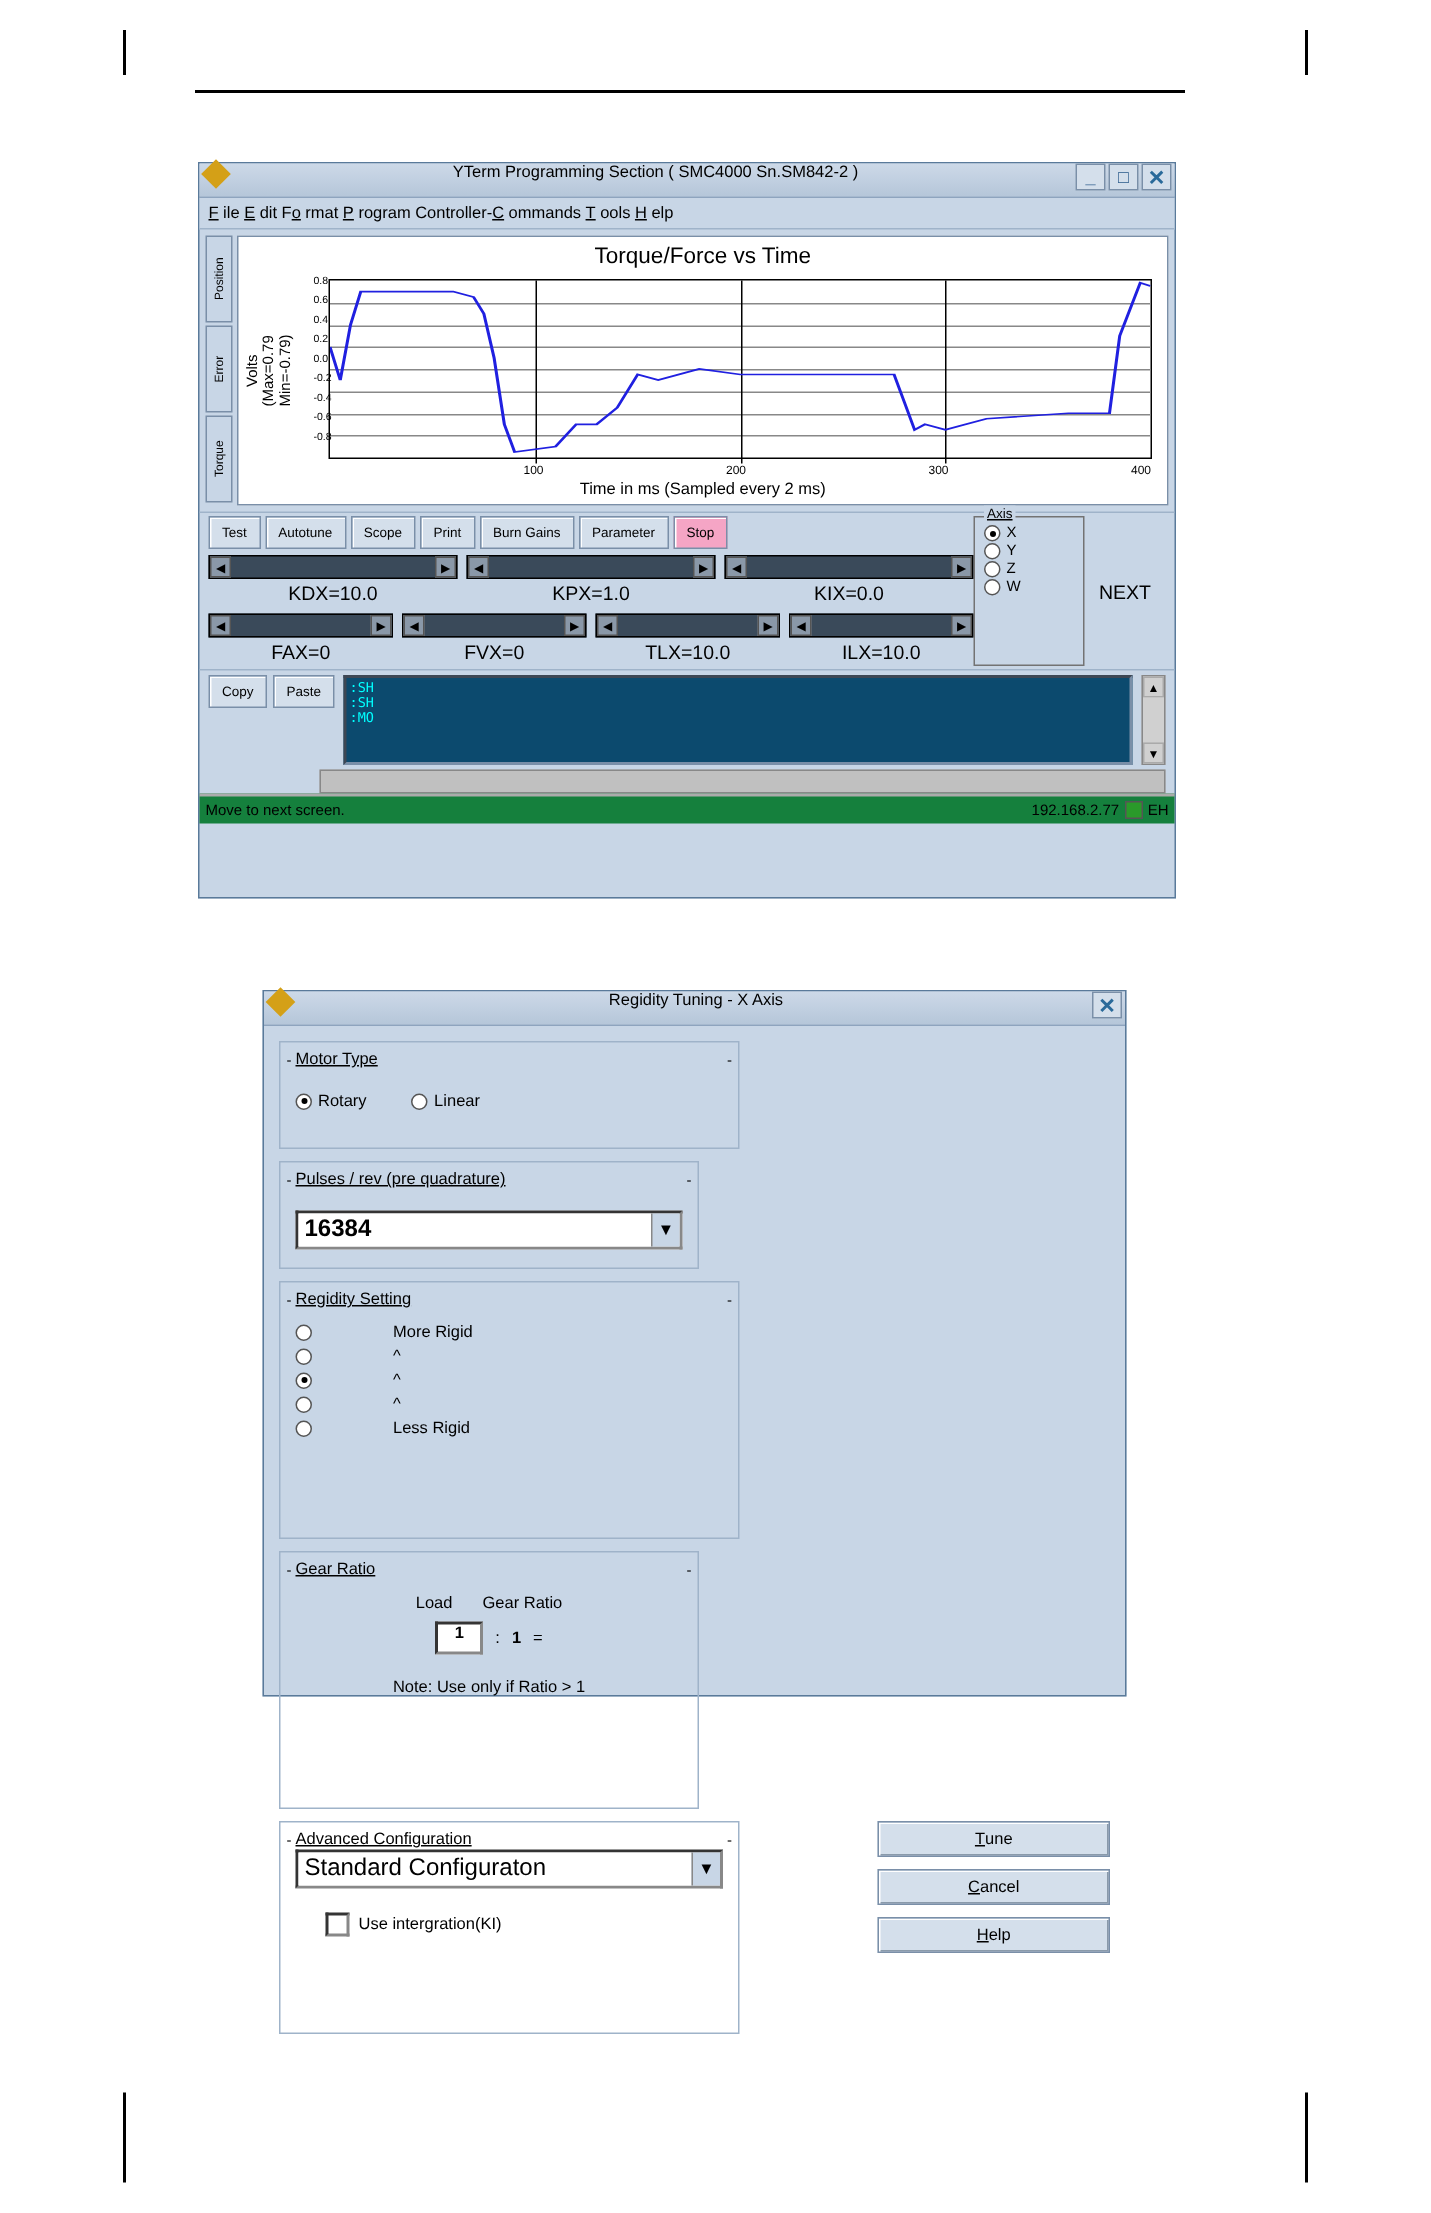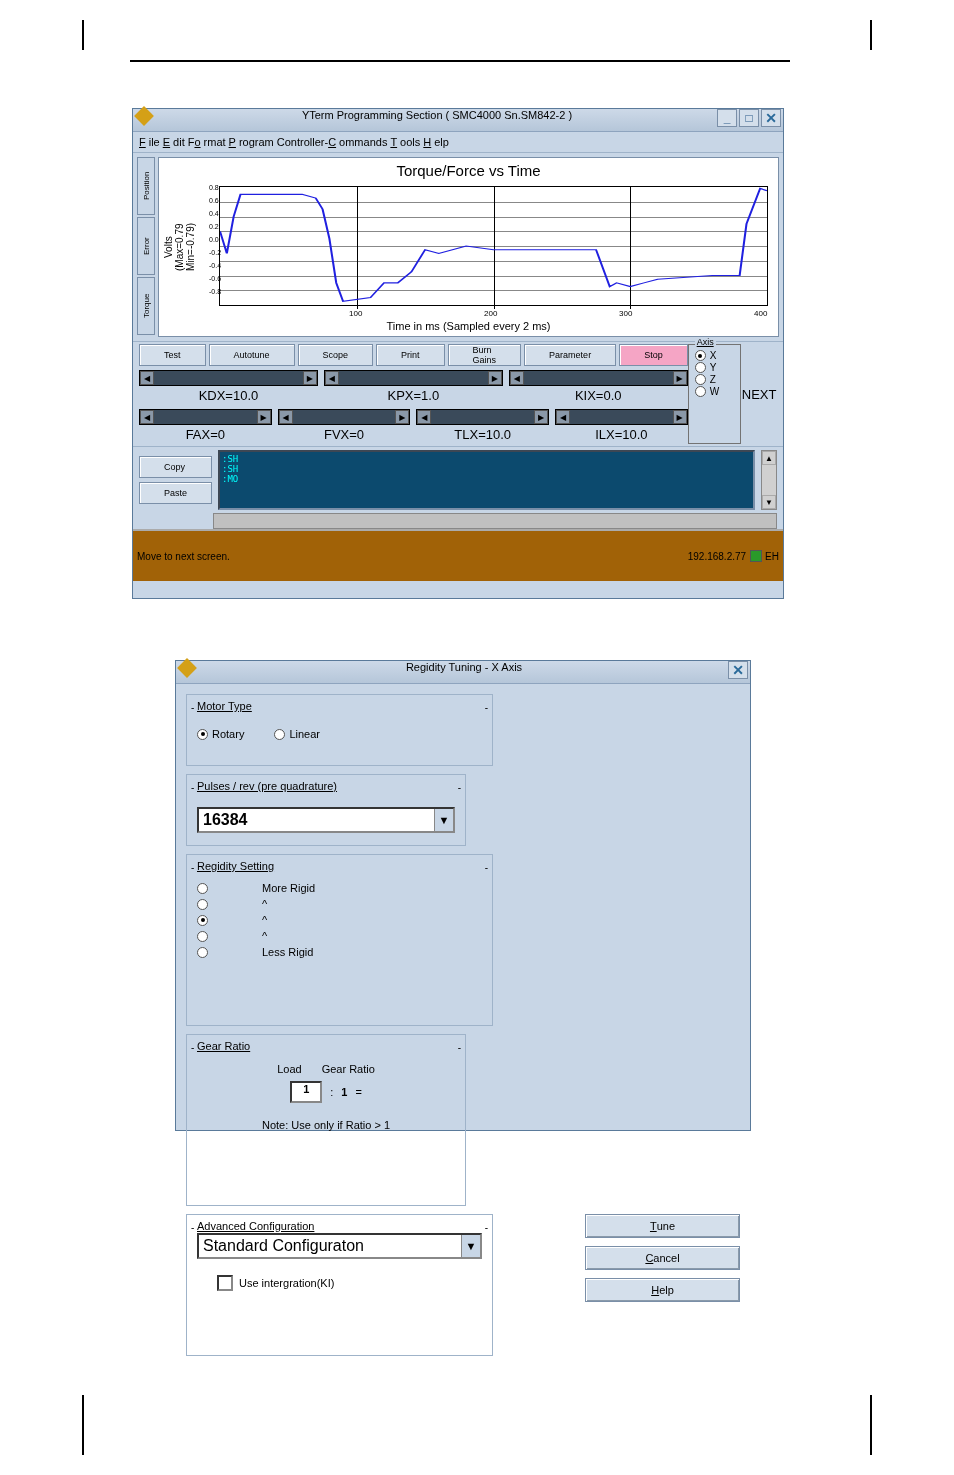--- a/index.html
+++ b/index.html
@@ -27,44 +27,44 @@
 .ylabel{position:absolute;left:4px;top:30px;bottom:30px;width:44px;writing-mode:vertical-rl;transform:rotate(180deg);text-align:center;font-size:10px;line-height:11px}
 .plot{position:absolute;left:60px;right:10px;top:28px;bottom:30px;border:1px solid #000}
 .grid-h{position:absolute;left:0;right:0;height:1px;background:#888}
 .grid-v{position:absolute;top:0;bottom:-4px;width:1px;background:#000}
 .xlabel{position:absolute;left:0;right:0;bottom:4px;text-align:center;font-size:11px}
 .ytick{position:absolute;left:50px;font-size:7px}
 .xtick{position:absolute;bottom:18px;font-size:8px}
 .waveform{position:absolute;left:0;top:0;width:100%;height:100%}
 .ctrlrow{padding:2px 6px;position:relative;height:100px;border-top:1px solid #9fb3c9;border-bottom:1px solid #9fb3c9;display:flex}
 .btnrow{display:flex;gap:3px;margin-bottom:4px}
-.btn{border:1px solid #7a8fa8;background:#d4dfeb;padding:2px 24px;font-size:9px;cursor:pointer;height:16px;display:flex;align-items:center;box-shadow:1px 1px 0 #fff inset}
+.btn{border:1px solid #7a8fa8;background:#d4dfeb;padding:2px 8px;font-size:9px;cursor:pointer;height:16px;display:flex;align-items:center;box-shadow:1px 1px 0 #fff inset}
 .btn.stop{background:#f5a5c5}
 .slider{height:14px;background:#3a4a5a;border:1px solid #000;position:relative;display:flex;align-items:center}
 .slider .ar{width:12px;height:12px;background:#8a98a8;border:1px solid #555;font-size:8px;display:flex;align-items:center;justify-content:center;color:#000}
 .slider .track{flex:1}
 .sllabel{font-size:13px;text-align:center;margin-top:2px}
 .sliders-col{flex:1}
 .sgrid3{display:flex;gap:6px}
 .sbox{flex:1}
 .sgrid4{display:flex;gap:6px;margin-top:6px}
 .grp{border:1px solid #737373;padding:4px 6px 2px;font-size:10px;position:relative;width:60px;}
 .grp-lbl{position:absolute;top:-8px;left:6px;background:#c8d6e6;padding:0 2px;font-size:9px;text-decoration:underline}
 .radio{display:flex;align-items:center;margin:1px 0}
 .rcirc{width:9px;height:9px;border:1px solid #555;border-radius:50%;margin-right:4px;background:#fff;display:flex;align-items:center;justify-content:center}
 .rcirc.sel::after{content:"";width:4px;height:4px;background:#000;border-radius:50%}
 .next{width:54px;display:flex;align-items:center;justify-content:center;font-size:13px}
 .console-row{display:flex;padding:3px 6px;height:60px;gap:6px}
-.copypaste{display:flex;flex-direction:column;gap:4px;justify-content:center}
+.copypaste{display:flex;gap:4px;justify-content:center}
 .console{flex:1;background:#0c4a6e;border:2px inset #7a8fa8;color:#0f0;font-family:monospace;font-size:9px;padding:2px;position:relative}
 .console .ln{color:#0ff}
 .sbar{width:14px;background:#c0c0c0;border:1px solid #888;display:flex;flex-direction:column}
 .sbar div{height:12px;border:1px solid #aaa;background:#d0d0d0;font-size:8px;display:flex;align-items:center;justify-content:center}
 .hsbar{height:14px;background:#c0c0c0;border:1px solid #888;margin:0 6px 0 80px}
-.status{height:18px;border-top:2px inset #fff;display:flex;align-items:center;padding:16px 4px;font-size:10px;background:#a16207}
+.status{height:18px;border-top:2px inset #fff;display:flex;align-items:center;padding:0 4px;font-size:10px;background:#15803d}
 .led{width:10px;height:10px;background:#2a9a2a;border:1px solid #555;margin-left:4px;margin-right:3px}
 
 .dlg-body{padding:10px;display:flex;flex-wrap:wrap;gap:8px}
 .fset{border:1px solid #9fb3c9;position:relative;padding:18px 10px 12px;min-height:40px}
 .fset-lbl{position:absolute;top:5px;left:10px;font-size:11px;text-decoration:underline}
 .fset .dash{position:absolute;top:7px;left:4px;font-size:10px}
 .fset .dashr{position:absolute;top:7px;right:4px;font-size:10px}
 .col-l{width:285px}
 .col-r{width:258px}
 .combo{display:flex;border:2px inset #888;background:#fff;height:22px}

